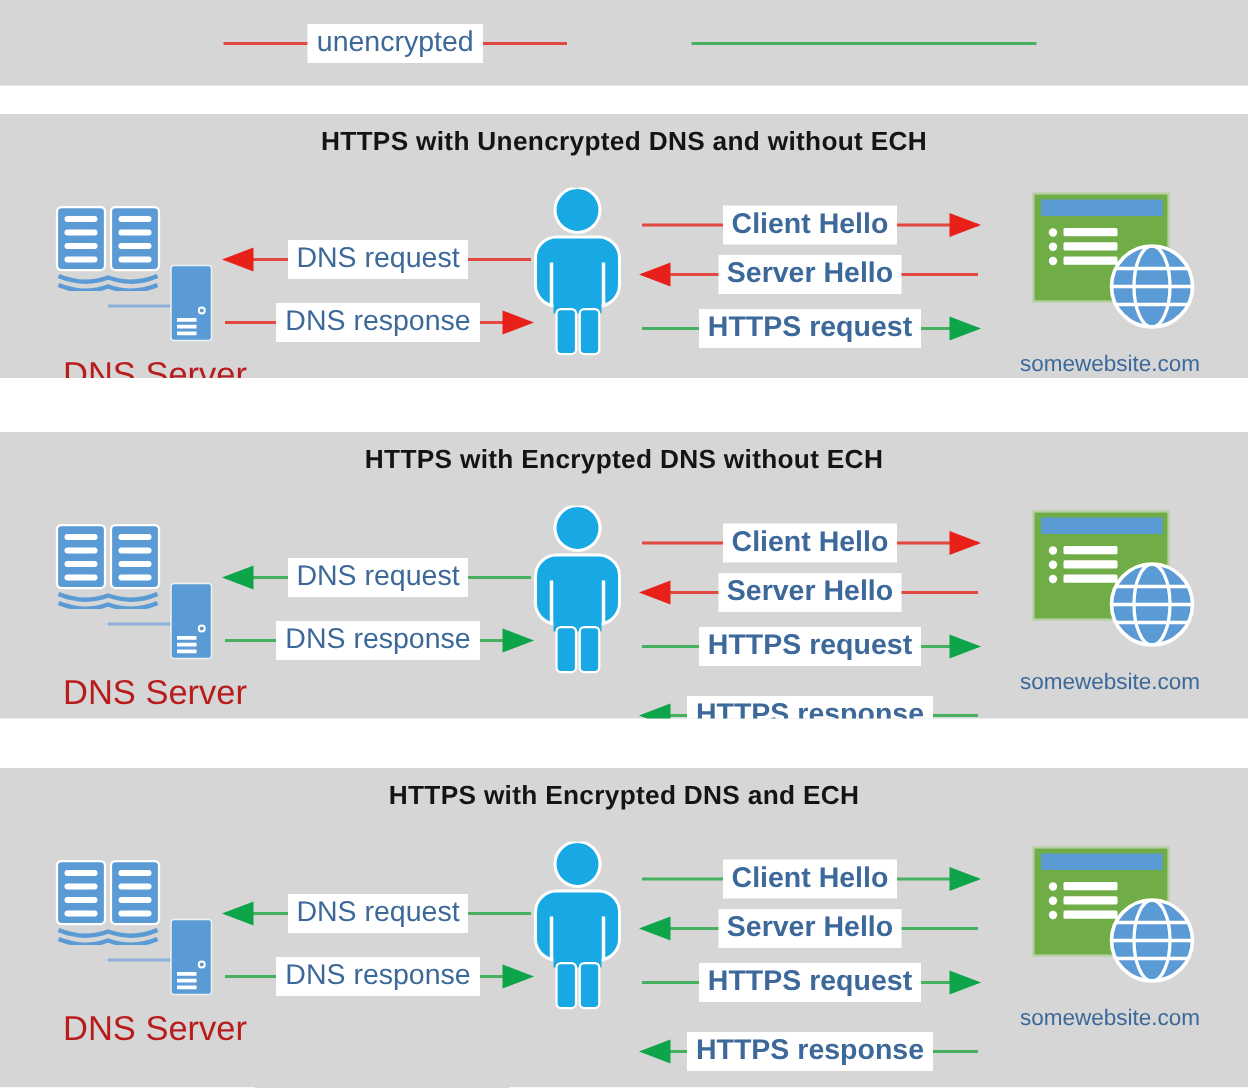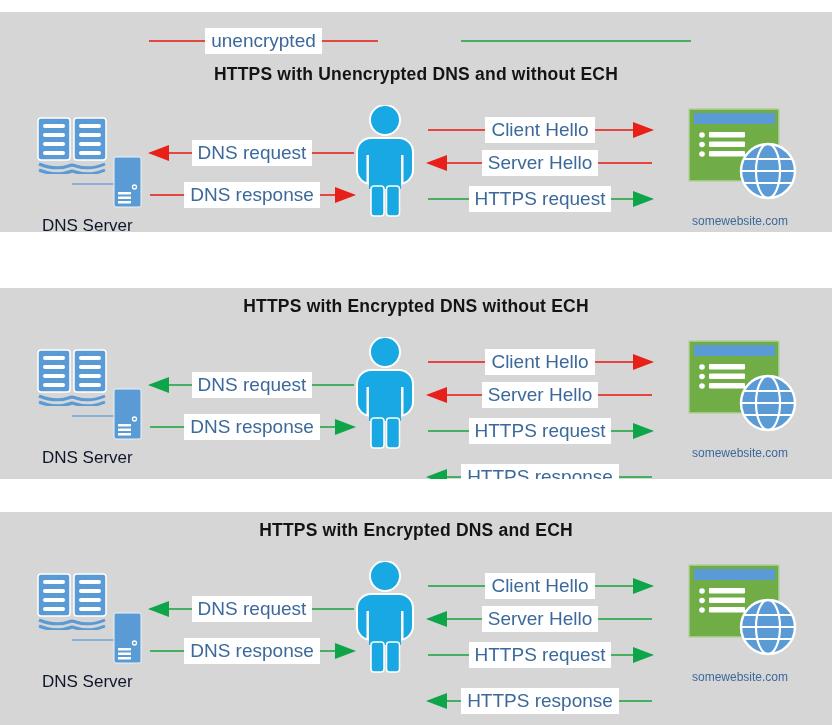--- a/index.html
+++ b/index.html
@@ -2,34 +2,34 @@
 <html><head>
 <meta charset="utf-8">
 <style>
   html,body{margin:0;padding:0;}
   body{
     width:832px;height:725px;position:relative;background:#ffffff;
     font-family:"Liberation Sans", sans-serif;
     -webkit-font-smoothing:antialiased;
   }
   .band{position:absolute;left:0;width:832px;background:#d6d6d6;overflow:hidden;}
-  #legend-band{top:0;height:57px;margin-top:12px;}
-  #panel-1{top:56px;height:176px;}
+  #legend-band{top:0;height:57px;}
+  #panel-1{top:76px;height:176px;}
   #panel-2{top:288px;height:191px;}
   #panel-3{top:512px;height:213px;}
 
   .panel-title{
     position:absolute;top:8px;left:0;width:100%;text-align:center;
     font-size:17.5px;font-weight:bold;color:#141414;letter-spacing:.2px;margin:0;
   }
 
   
   .arrow{position:absolute;height:30px;display:flex;align-items:center;justify-content:center;}
   .a-left{left:150px;width:204px;}
-  .a-right{left:428px;width:224px;}
+  .a-right{left:428px;width:224px;font-weight:bold;}
   .a-leg1{left:149px;width:229px;}
   .a-leg2{left:461px;width:230px;}
   .r-client{top:59px;}
   .r-dnsreq{top:82px;}
   .r-server{top:92px;}
   .r-dnsresp{top:124px;}
   .r-httpsreq{top:128px;}
   .r-httpsresp{top:162px;margin-top:12px;}
   .r-legend{top:14px;}
 
@@ -42,25 +42,25 @@
     position:relative;z-index:2;background:#ffffff;color:#3c699a;
     font-size:19px;line-height:1.15;padding:2px 6px;white-space:nowrap;
   }
   .c-red{--lc:#e2483f;--hc:#e8201a;}
   .c-green{--lc:#47af60;--hc:#0ea449;}
 
   
   .book{position:absolute;left:36px;top:60px;width:72px;height:58px;}
   .server{position:absolute;left:113px;top:100px;width:30px;height:52px;}
   .conn{position:absolute;left:72px;top:127px;width:44px;height:2px;background:#8ab0d8;}
-  .dns-label{position:absolute;left:42px;top:160px;font-size:17px;color:#0f172a;}
+  .dns-label{position:absolute;left:42px;top:160px;font-size:23px;color:#b91c1c;}
   .person{position:absolute;left:354px;top:49px;width:62px;height:113px;}
   .site{position:absolute;left:688px;top:52px;width:114px;height:96px;}
   .site-label{position:absolute;left:664px;top:158px;width:152px;text-align:center;
-    font-size:12px;color:#3c699a;}
+    font-size:15px;color:#3c699a;}
 </style>
 </head>
 <body>
 
 <svg width="0" height="0" style="position:absolute">
   <defs>
     <g id="book-icon-def">
       <rect x="1" y="2" width="32" height="42" rx="3" fill="#5b9bd5" stroke="#ffffff" stroke-width="1.5"></rect>
       <rect x="37" y="2" width="32" height="42" rx="3" fill="#5b9bd5" stroke="#ffffff" stroke-width="1.5"></rect>
       <g fill="#ffffff">

